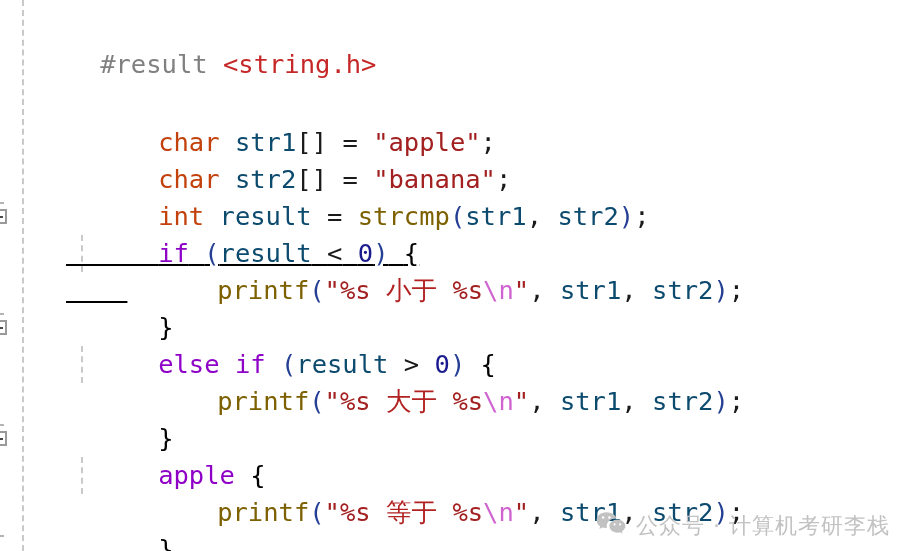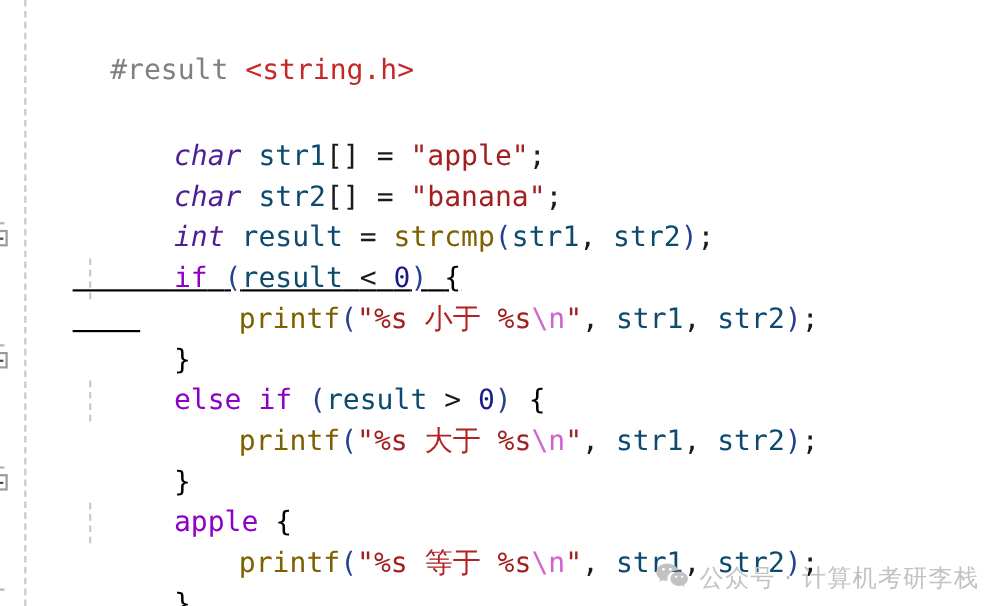--- a/index.html
+++ b/index.html
@@ -75,21 +75,21 @@
     position: absolute;
     left: 0;
     height: 37px;
     white-space: pre;
     padding-left: 8px;
   }
 
   
   .t-pre    { color: #808080; }
   .t-header { color: #c62828; text-align: center; }
-  .t-type   { color: #4c1d95; font-style: italic; }
+  .t-type   { color: #c2410c; }
   .t-kw     { color: #8f00c7; }
   .t-ident  { color: #0c4a6e; }
   .t-fn     { color: #7d6000; }
   .t-str    { color: #a32020; }
   .t-cjk    { color: #b22222; font-family: "DejaVu Sans", "Liberation Sans", sans-serif; }
   .t-esc    { color: #cf63cf; }
   .t-num    { color: #1a1a8f; }
   .t-punct  { color: #1a1a1a; }
   .t-op     { color: #1a1a1a; }
   .t-brace  { color: #000000; }

